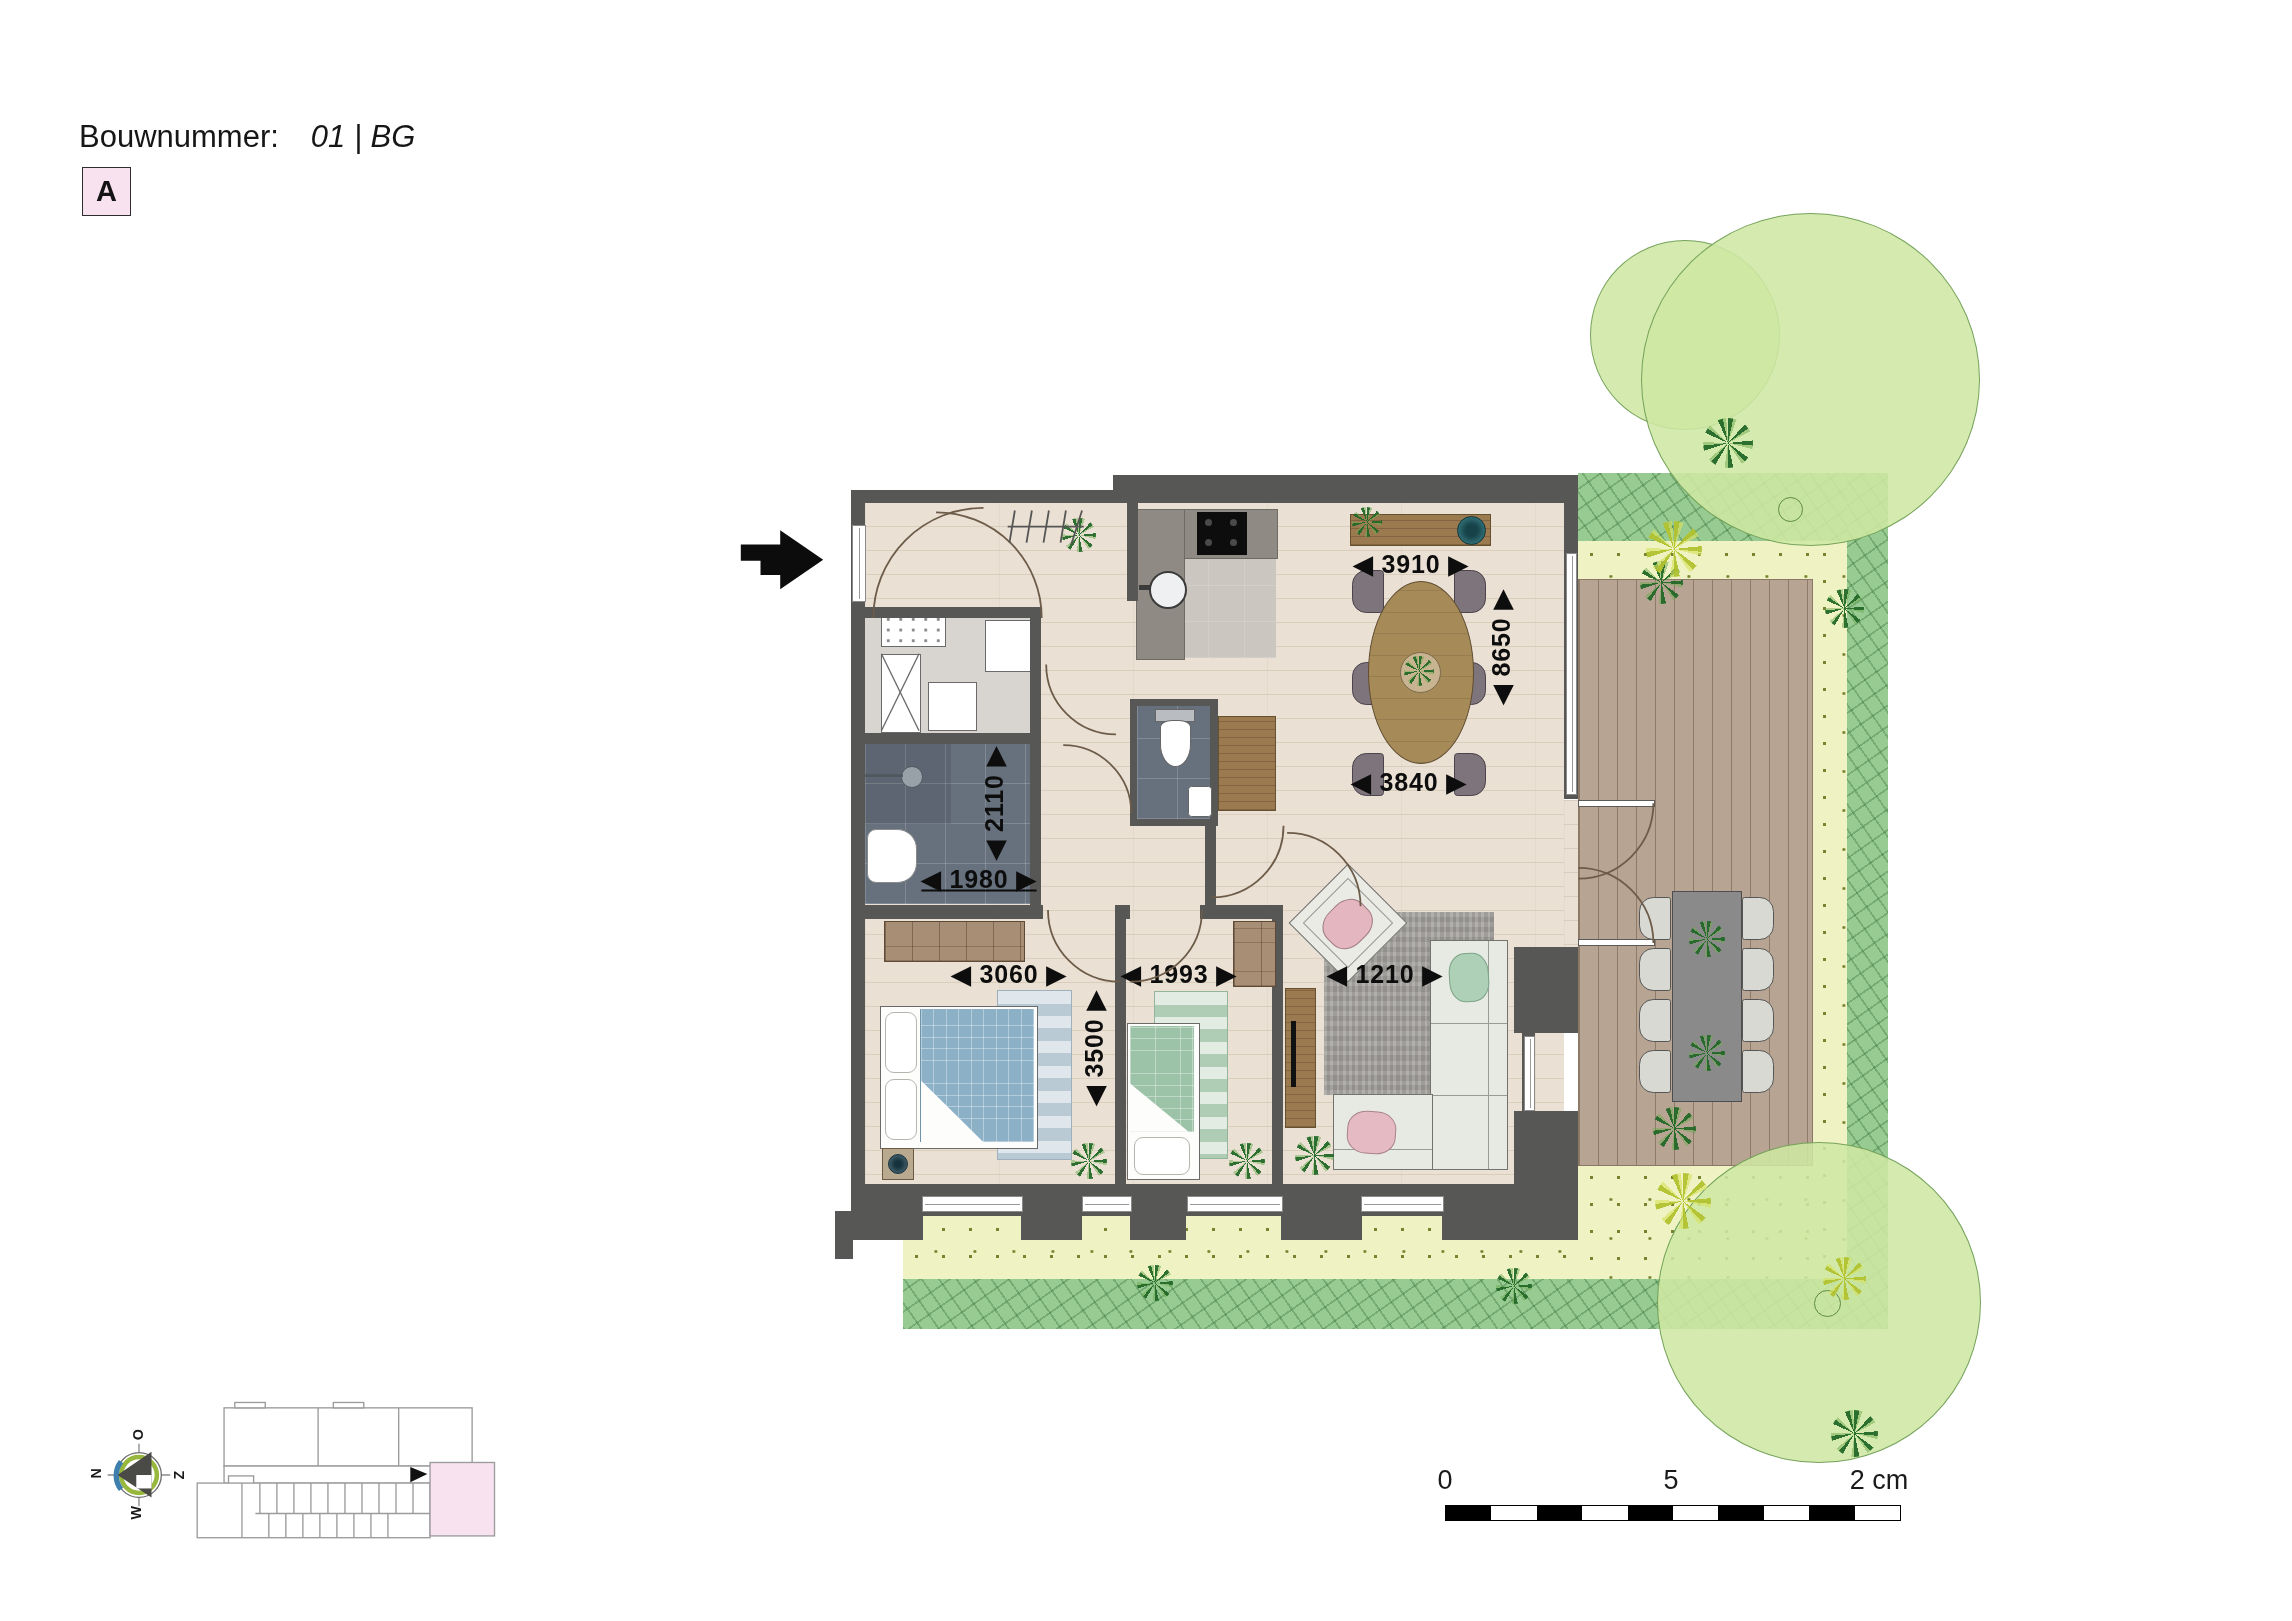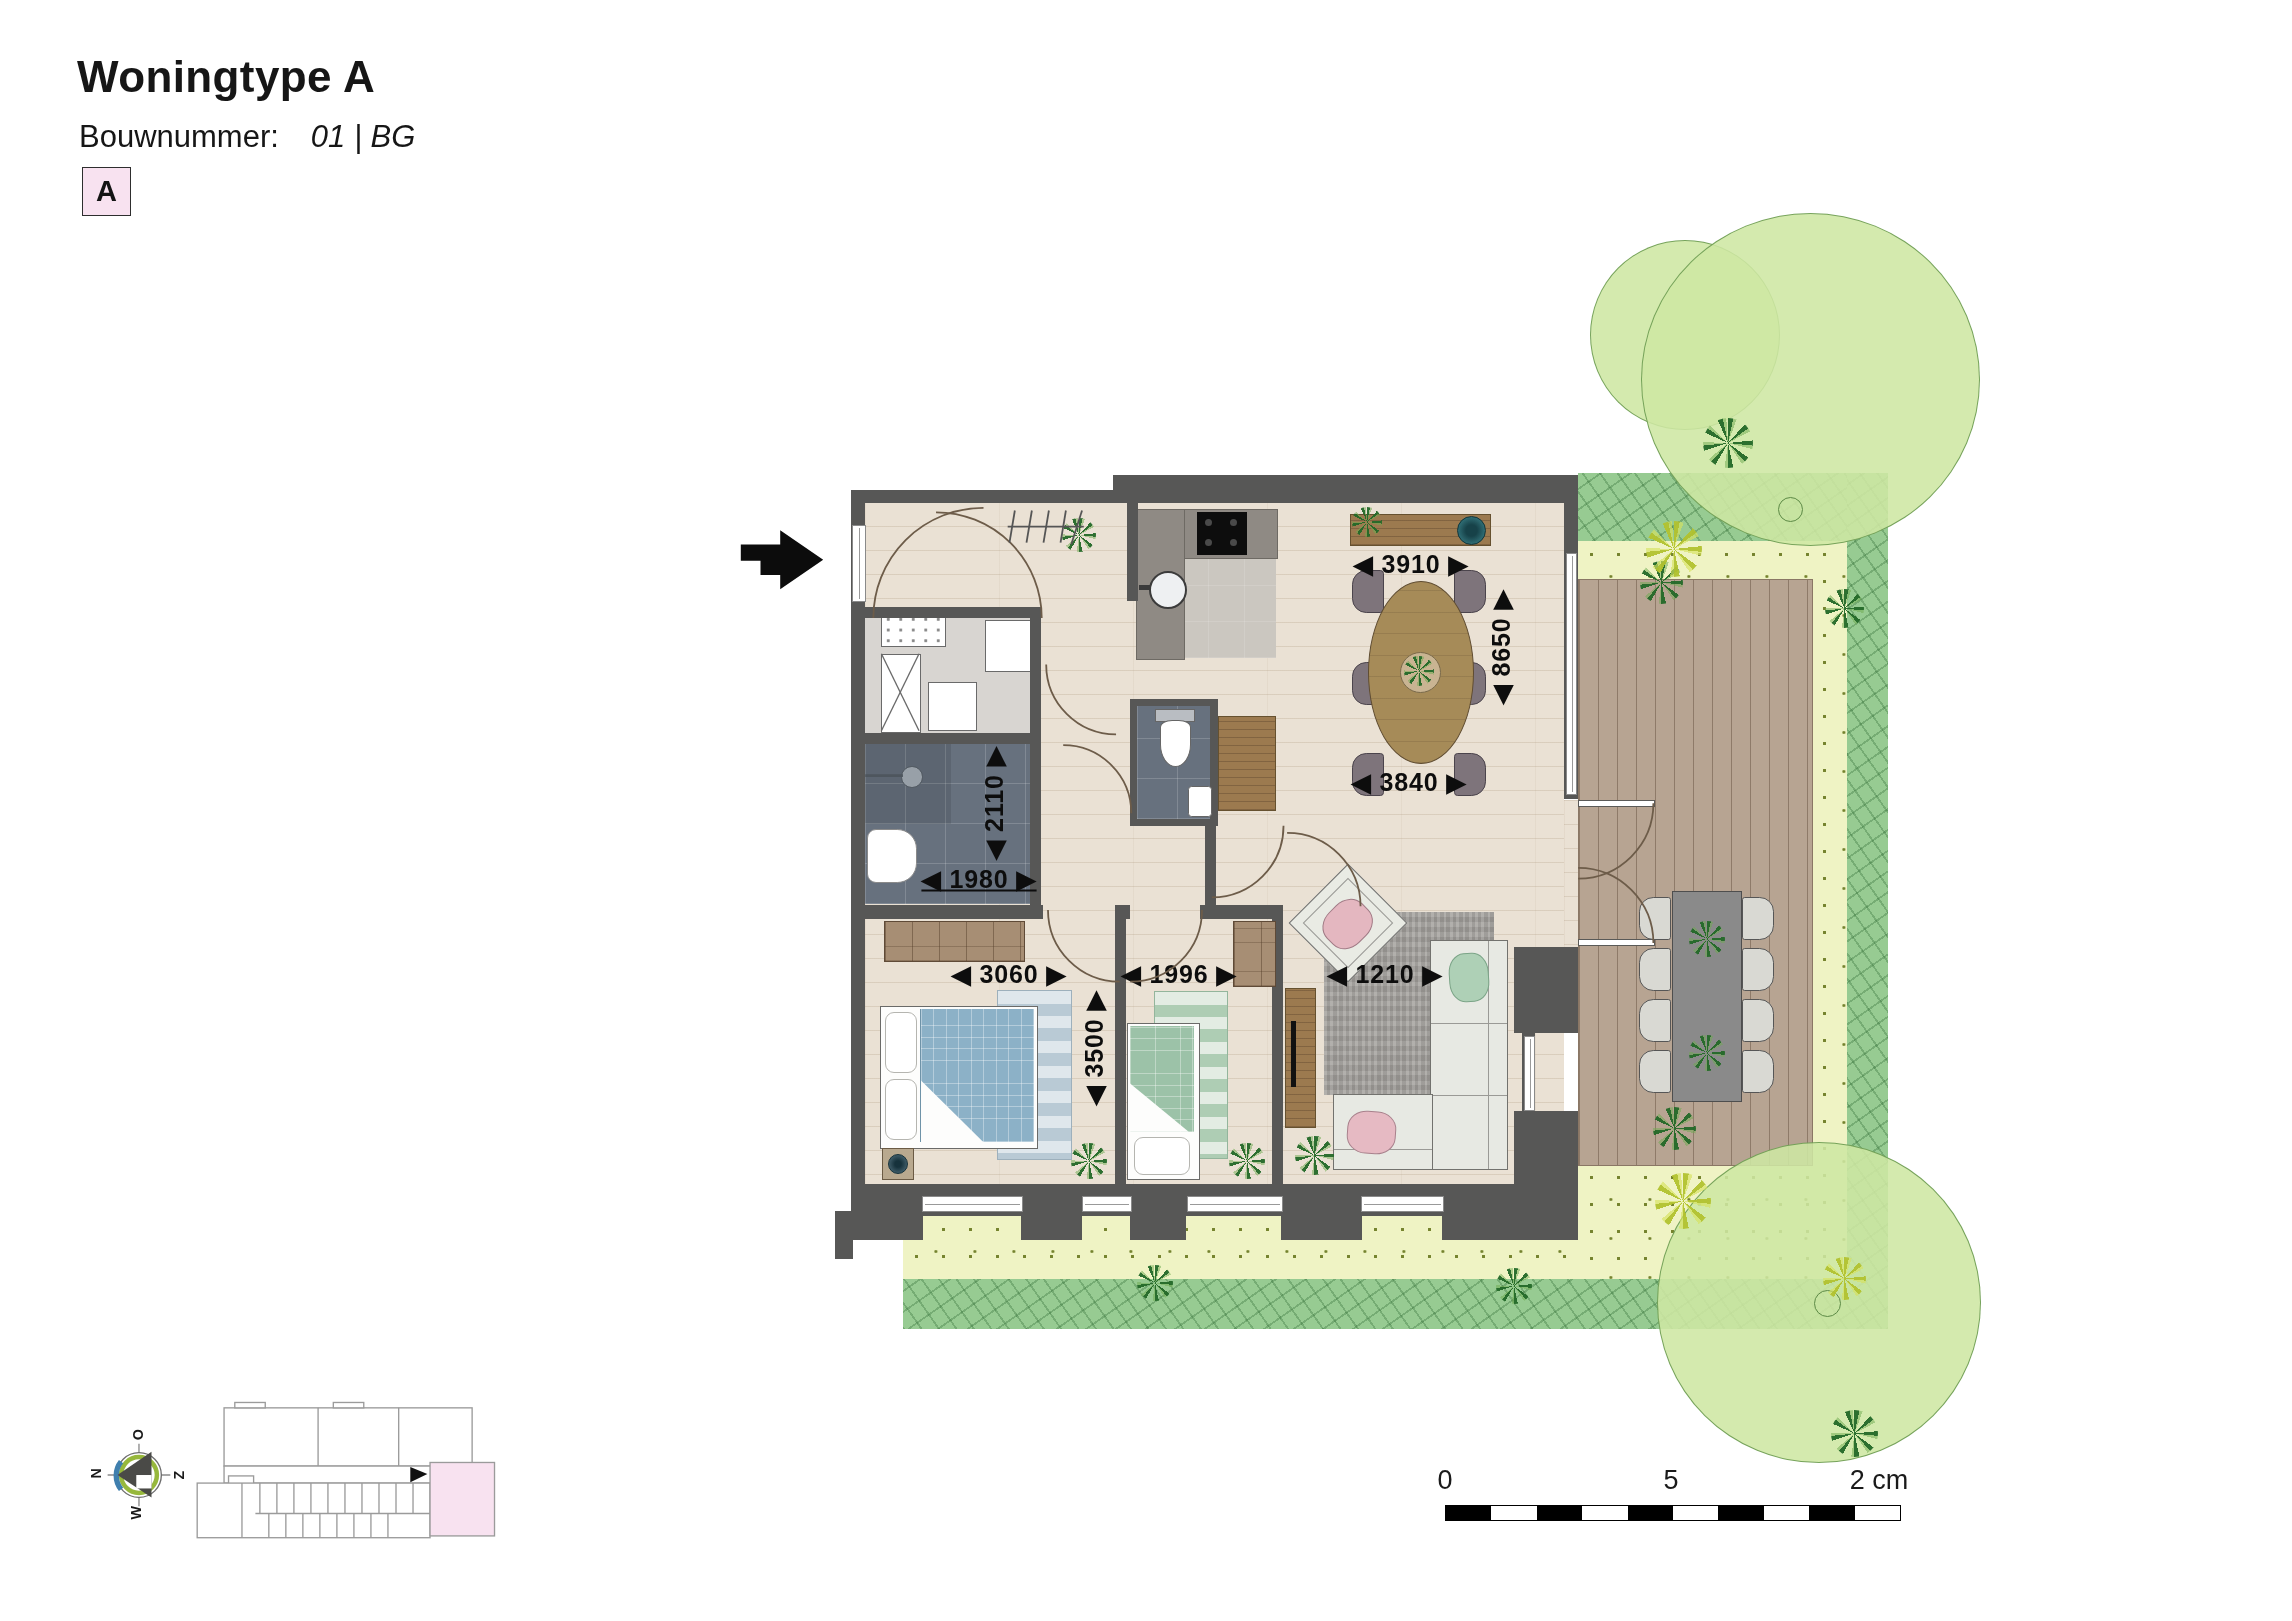--- a/index.html
+++ b/index.html
@@ -71,21 +71,20 @@
   .sb-bar{position:absolute;left:1445px;top:1505px;width:454px;height:14.3px;border:1.8px solid #000;
           display:flex;background:#fff;}
   .sb-bar div{flex:1;}
   .sb-b{background:#000;} .sb-w{background:#fff;}
 </style>
 </head>
 <body>
 
 <div id="page">
 
-  <div class="a title">Woningtype A</div>
   <div class="a sub">
     <span>Bouwnummer:</span><span class="val">01 | BG</span>
   </div>
   <div class="a badge">A</div>
 
   <div class="a hedge" style="left:1578px;top:473px;width:310px;height:70px;"></div>
   <div class="a hedge" style="left:1847px;top:473px;width:41px;height:856px;"></div>
   <div class="a hedge" style="left:903px;top:1279px;width:985px;height:50px;"></div>
   <div class="a lawn" style="left:1578px;top:541px;width:233px;height:39px;"></div>
   <div class="a lawn" style="left:1811px;top:541px;width:36px;height:738px;"></div>
@@ -245,21 +244,21 @@
 
   <div class="a" style="left:1578px;top:800px;width:75px;height:4.5px;background:#fff;border:0.9px solid #5a5a58;"></div>
   <div class="a" style="left:1578px;top:939px;width:75px;height:4.5px;background:#fff;border:0.9px solid #5a5a58;"></div>
 
   <div class="dim" style="left:1411px;top:564px;">◀ 3910 ▶</div>
   <div class="dim v" style="left:1501px;top:647px;">◀ 8650 ▶</div>
   <div class="dim" style="left:1409px;top:782px;">◀ 3840 ▶</div>
   <div class="dim v" style="left:994px;top:803px;">◀ 2110 ▶</div>
   <div class="dim" style="left:979px;top:879px;text-decoration:underline;">◀ 1980 ▶</div>
   <div class="dim" style="left:1009px;top:974px;">◀ 3060 ▶</div>
-  <div class="dim" style="left:1179px;top:974px;">◀ 1996 ▶</div>
+  <div class="dim" style="left:1179px;top:974px;">◀ 1993 ▶</div>
   <div class="dim v" style="left:1094px;top:1048px;">◀ 3500 ▶</div>
   <div class="dim" style="left:1385px;top:974px;">◀ 1210 ▶</div>
 
   <svg class="a" style="left:0;top:0;" width="2293" height="1621" viewBox="0 0 2560 1810">
 
     <polygon fill="#0c0c0c" points="827,608 871,608 871,592 919,625 871,658 871,642 849,642 849,626 827,626"></polygon>
 
     <g stroke="#6d5c49" stroke-width="2" fill="none">
       <path d="M 975 690 A 123 123 0 0 1 1098 567"></path>
       <path d="M 1045 572 A 118 118 0 0 1 1163 690"></path>

